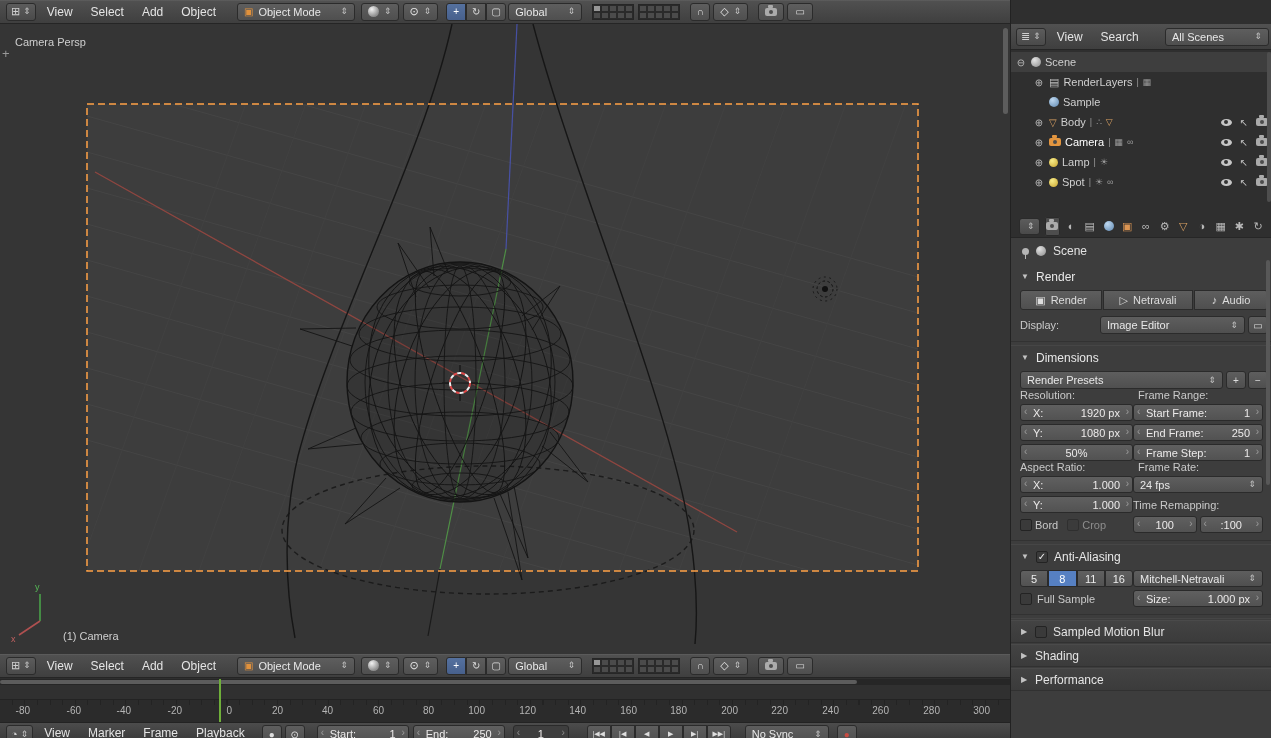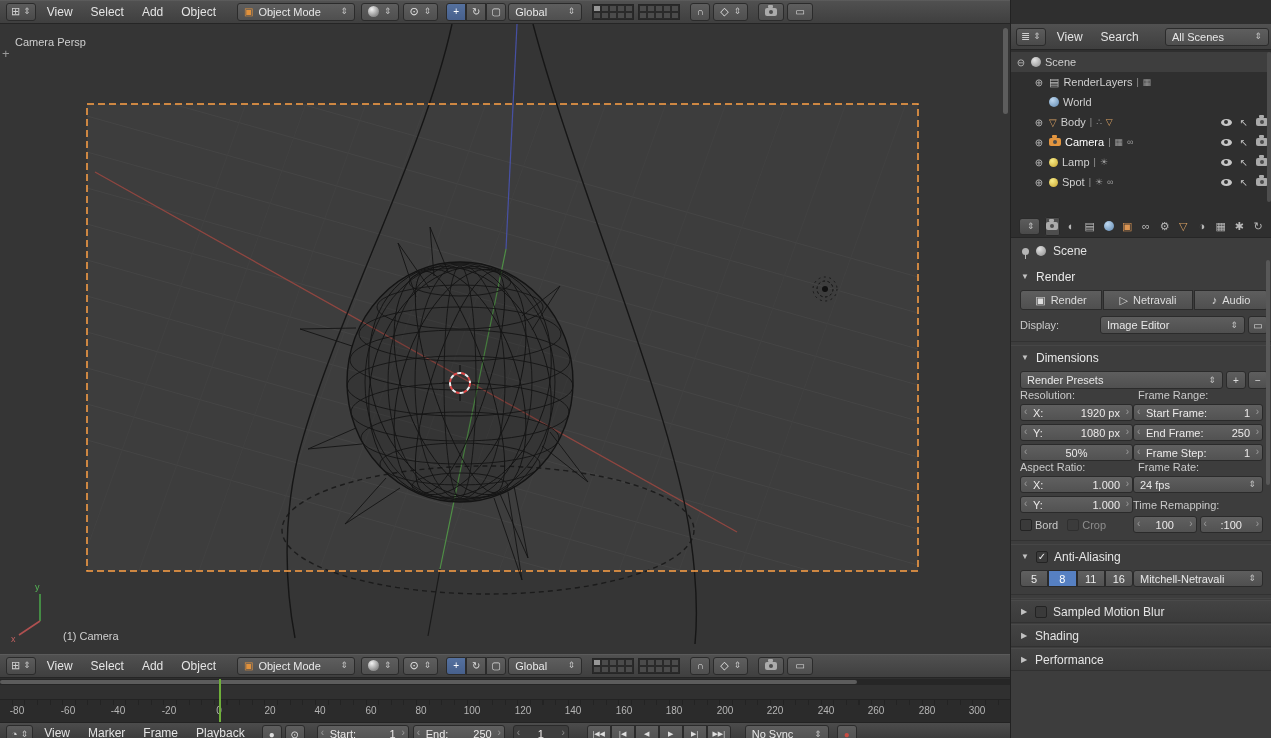--- a/index.html
+++ b/index.html
@@ -50,21 +50,21 @@
   #vpscroll{position:absolute;right:2px;top:4px;width:5px;height:86px;background:#5d5d5d;border-radius:3px;}
 
   
   #timeline{position:absolute;left:0;top:678px;width:1010px;height:60px;background:#2e2e2e;}
   #tl-hscroll{position:absolute;left:0;top:1px;width:1010px;height:6px;background:#262626;}
   #tl-hscroll .thumb{position:absolute;left:0;top:1px;width:857px;height:4px;background:#5c5c5c;border-radius:2px;}
   #tl-track{position:absolute;left:0;top:7px;width:1010px;height:15px;background:#303030;border-bottom:1px solid #232323;}
   #tl-ruler{position:absolute;left:0;top:22px;width:1010px;height:22px;background:#2b2b2b;
             background-image:repeating-linear-gradient(90deg,transparent 0 11.6px,#232323 11.6px 12.64px);
             background-size:100% 5px;background-repeat:no-repeat;}
-  #tl-ruler span{position:absolute;top:5px;width:26px;text-align:center;font-size:10px;color:#b5b5b5;}
+  #tl-ruler span{position:absolute;top:5px;width:26px;text-align:right;font-size:10px;color:#b5b5b5;}
   #tl-green{position:absolute;left:219px;top:1px;width:2px;height:43px;background:#6faf3a;}
   #tl-ctrl{position:absolute;left:0;top:44px;width:1010px;height:16px;display:flex;align-items:flex-start;
            padding:2px 4px 0 4px;background:linear-gradient(#4c4c4c,#3c3c3c);border-top:1px solid #232323;}
   #tl-ctrl .menu{height:16px;font-size:12px;}
 
   
   .numf{position:relative;display:flex;align-items:center;justify-content:space-between;
         background:linear-gradient(#606060,#525252);border:1px solid #2a2a2a;border-radius:3px;
         height:17px;padding:0 12px;font-size:11px;color:#eceaea;white-space:nowrap;}
   .numf::before{content:"‹";position:absolute;left:3px;top:1px;color:rgba(255,255,255,.38);font-size:10px;}
@@ -426,21 +426,21 @@
         <span class="exp">⊕</span>
         <span class="badge" style="font-size:11px;color:#bbb">▤</span>
         <span class="lbl">RenderLayers</span>
         <span class="badge">|</span>
         <span class="badge">▦</span>
       </div>
       <div class="orow" style="top:92px">
         <span class="ind"></span>
           <span class="exp"></span>
         <span class="globeic"></span>
-        <span class="lbl">World</span>
+        <span class="lbl">Sample</span>
       </div>
       <div class="orow" style="top:112px">
         <span class="ind"></span>
         <span class="exp">⊕</span>
         <span style="color:#dca263;font-size:10px">▽</span>
         <span class="lbl">Body</span>
         <span class="badge">|</span>
         <span class="badge">∴</span>
         <span class="badge" style="color:#dca263">▽</span>
         <span class="right">
@@ -669,20 +669,32 @@
           <span class="sampbtn">11</span>
           <span class="sampbtn" style="border-radius:0 3px 3px 0">16</span>
         </span>
         <span class="c2">
             <span class="dd" style="height:17px">
           <span>Mitchell-Netravali</span>
           <span class="arr">⇕</span>
             </span>
           </span>
       </div>
+      <div class="prow">
+        <span class="c1" style="gap:5px">
+          <span class="cb"></span>
+          <span class="plabel">Full Sample</span>
+        </span>
+        <span class="c2">
+            <span class="numf">
+          <span>Size:</span>
+          <span>1.000 px</span>
+            </span>
+          </span>
+      </div>
 
       <div class="pdiv"></div>
 
       <div class="cpanel">
         <span class="tri">▶</span>
         <span class="cb"></span>
         <span>Sampled Motion Blur</span>
       </div>
       <div class="cpanel">
         <span class="tri">▶</span>

